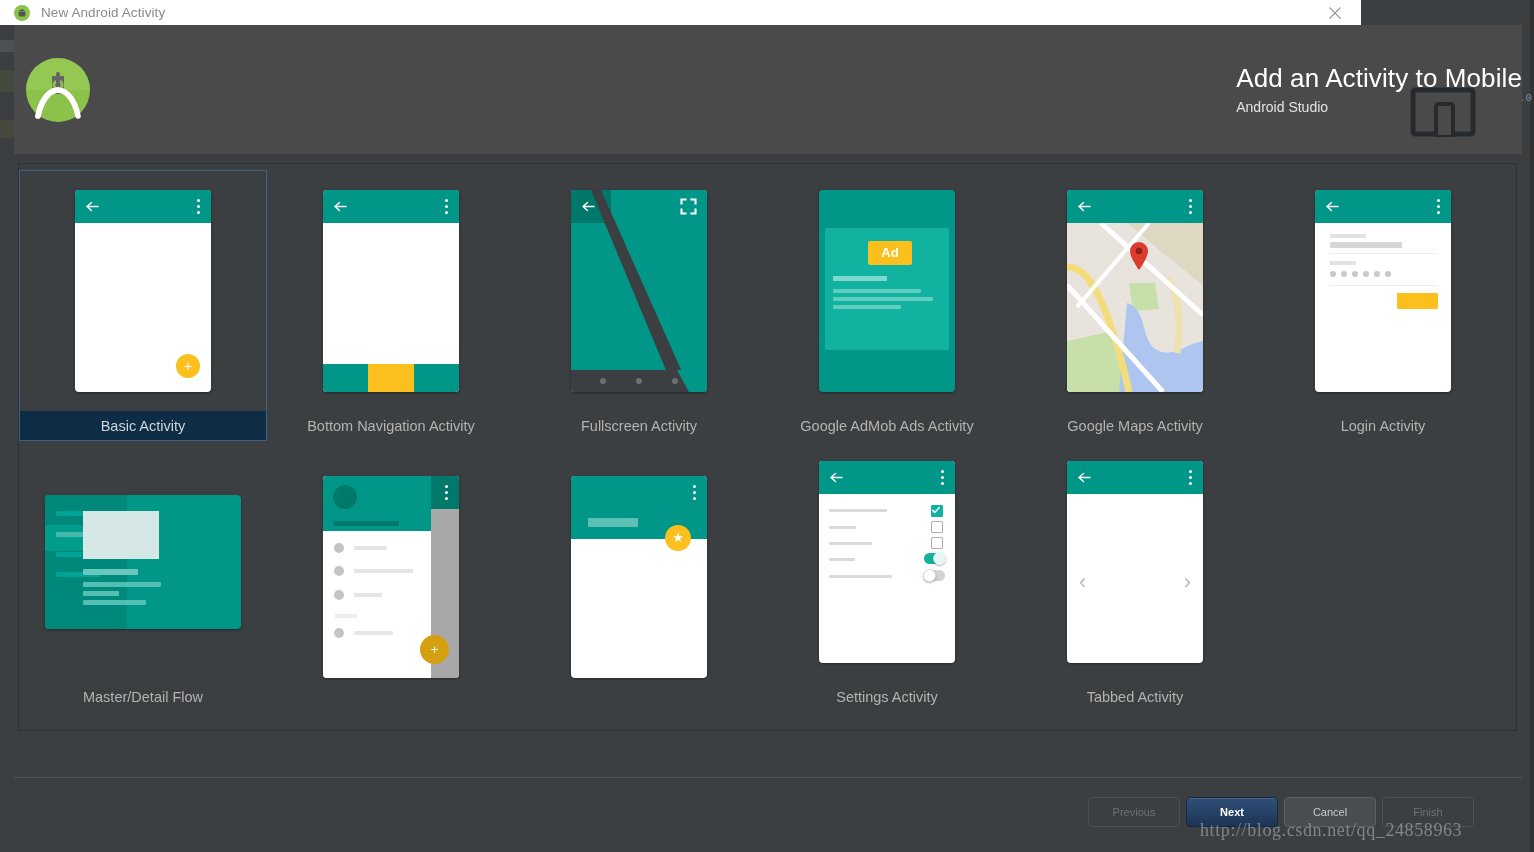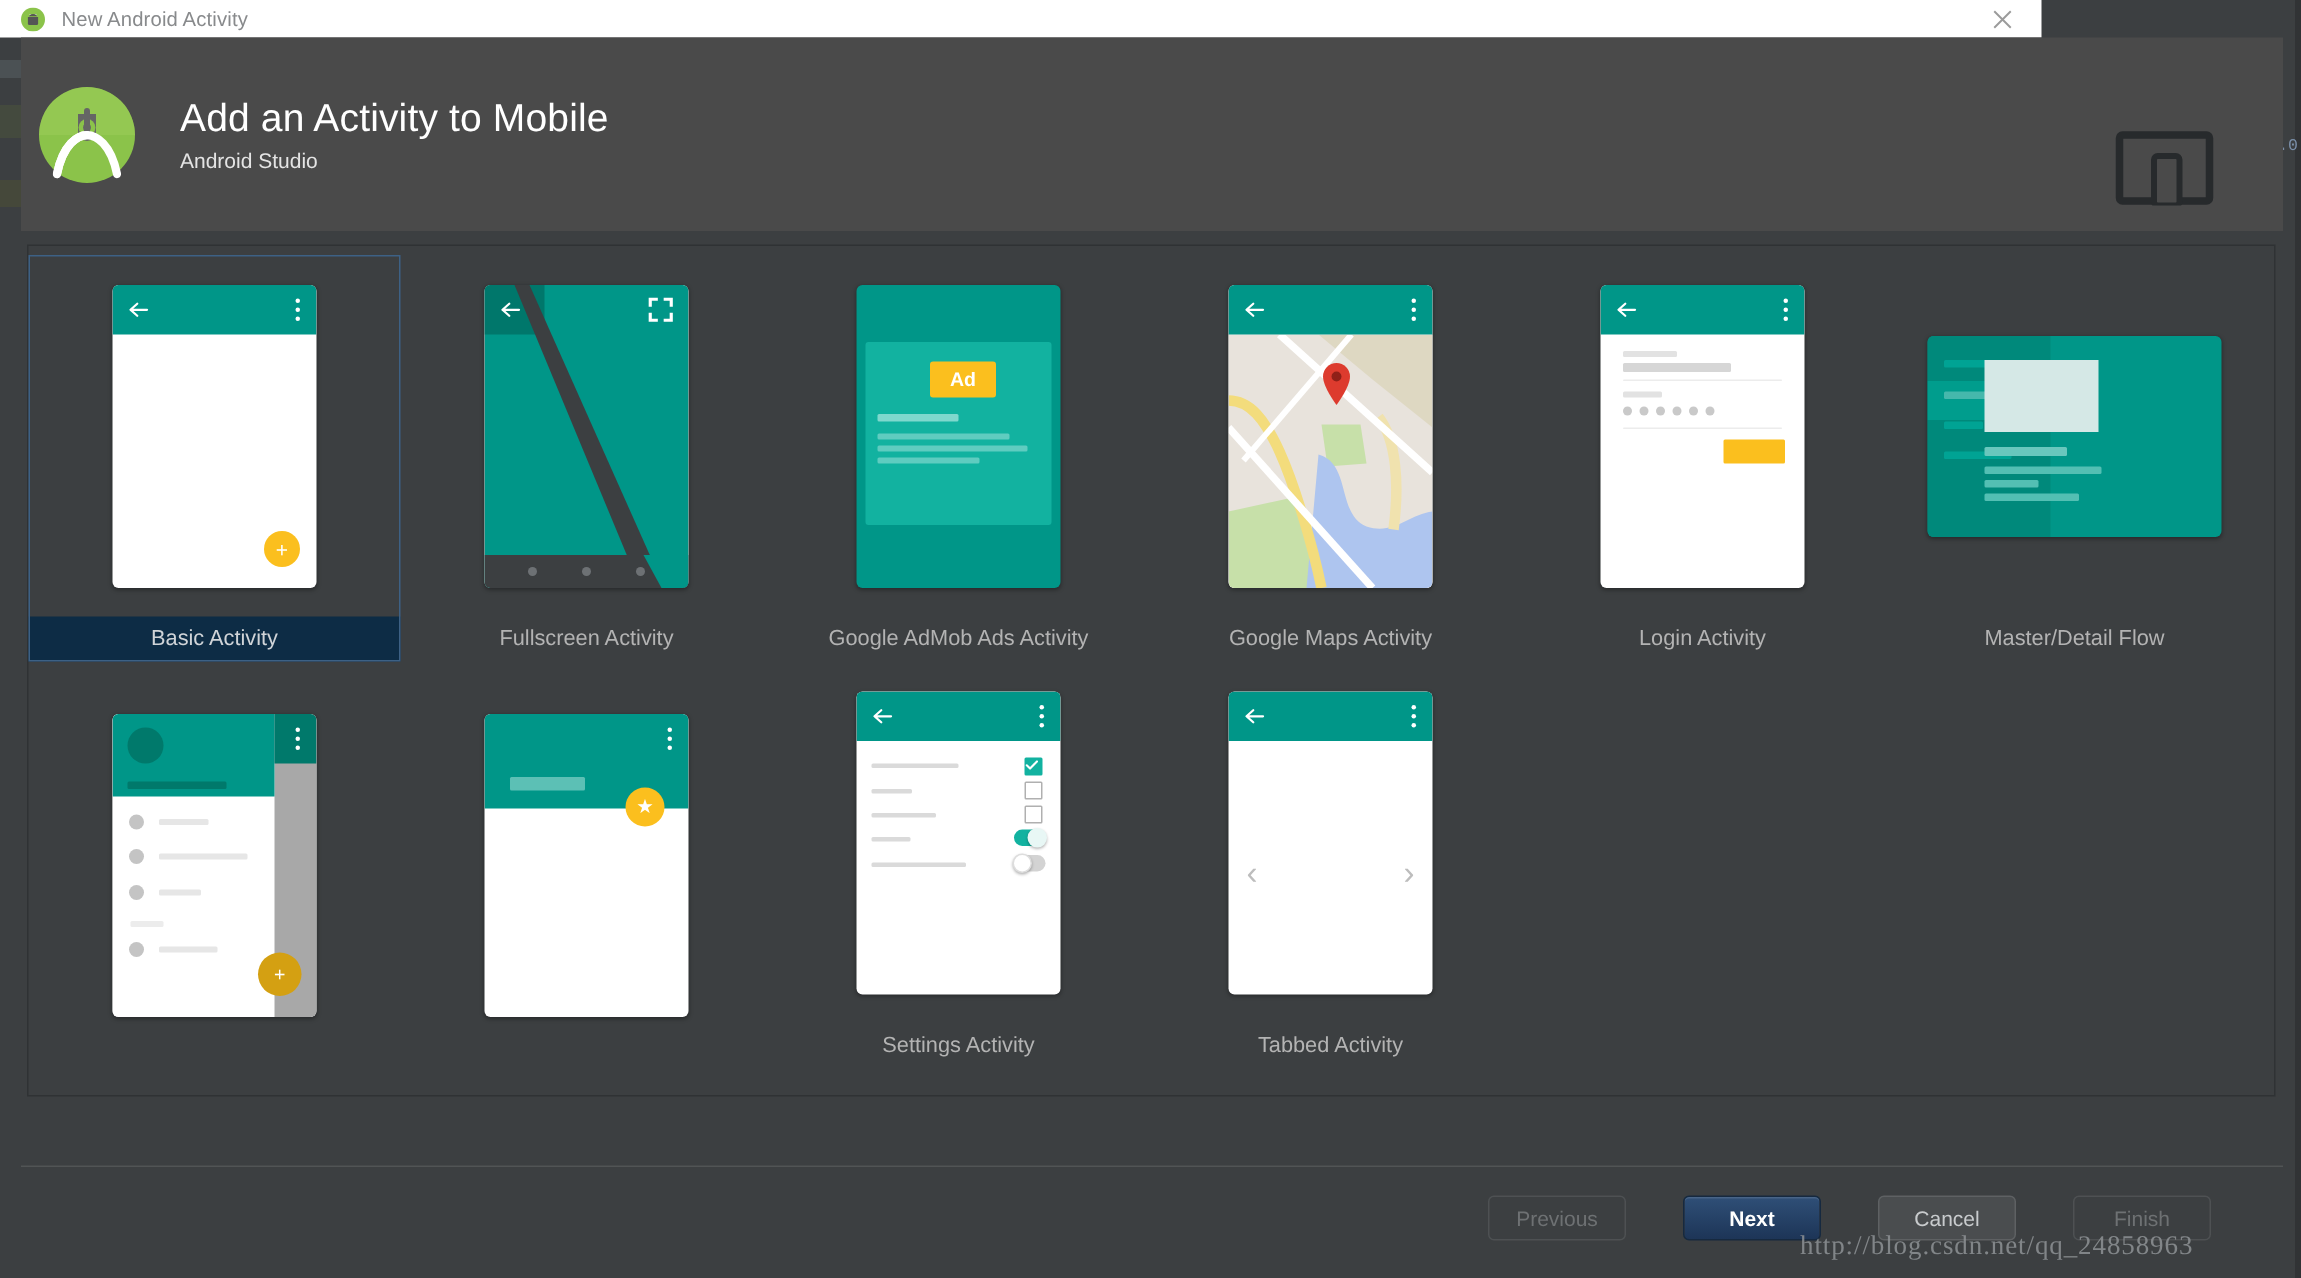--- a/index.html
+++ b/index.html
@@ -38,21 +38,21 @@
   }
   .titlebar .tb-close {
     position: absolute; right: 18px; top: 5px; width: 16px; height: 16px;
     cursor: pointer;
   }
 
   
   .header {
     position: absolute; left: 14px; top: 25px; width: 1508px; height: 129px;
     background: #4a4a4a;
-    display: flex; align-items: center;
+    display: flex; align-items: center; justify-content: space-between;
   }
   .header .logo { margin-left: 8px; width: 72px; height: 72px; flex: none; }
   .header .head-text { margin-left: 26px; }
   .header h1 { font-size: 26px; font-weight: normal; color: #ffffff; line-height: 1.1; letter-spacing: .1px; }
   .header .subtitle { margin-top: 7px; font-size: 14px; color: #e4e4e4; }
   .header .device-icon { position: absolute; right: 46px; top: 62px; }
 
   
   .body-area {
     position: absolute; left: 14px; top: 154px; width: 1508px; height: 623px;
@@ -166,24 +166,24 @@
 
   
   .footer-sep { position: absolute; left: 14px; top: 777px; width: 1508px; height: 1px; background: #515455; }
   .footer {
     position: absolute; left: 14px; top: 778px; width: 1508px; height: 74px;
     background: #3c3f41;
   }
   .btnrow { position: absolute; right: 48px; top: 19px; display: flex; gap: 6px; }
   .btn {
     min-width: 92px; height: 30px; padding: 0 16px;
-    border-radius: 4px; font-size: 14px;
+    border-radius: 4px; font-size: 11px;
     display: flex; align-items: center; justify-content: center;
     border: 1px solid #5e6163; background: #4a4d4f; color: #c8cbcd;
-    cursor: pointer; user-select: none; margin-left: 32px;
+    cursor: pointer; user-select: none;
   }
   .btn.disabled { background: #3c3f41; border-color: #4e5153; color: #6e7173; cursor: default; }
   .btn.primary {
     background: linear-gradient(180deg,#2f4f77 0%,#1d3557 100%);
     border: 1px solid #16293f; color: #ffffff; font-weight: bold;
     box-shadow: inset 0 1px 0 rgba(255,255,255,.12);
   }
   .watermark {
     position: absolute; left: 1200px; top: 820px;
     font-family: "Liberation Serif", serif; font-size: 18px;
@@ -264,20 +264,43 @@
                   <i></i>
                   <i></i>
                   <i></i>
                 </span>
               <span class="fab" style="right:11px;bottom:14px;width:24px;height:24px;font-size:14px;">+</span>
             </div>
           </div>
           <div class="cell-label">Basic Activity</div>
         </div>
 
+        <div class="cell">
+          <div class="thumb-wrap">
+            <div class="phone">
+              <div class="appbar"></div>
+              <span class="back-arrow">
+                <svg width="15" height="15" viewBox="0 0 15 15">
+                    <path d="M13 7.5H2.5M6.5 3.5 2 7.5l4.5 4" stroke="#fff" stroke-width="1.5" fill="none" stroke-linecap="round" stroke-linejoin="round"></path>
+                  </svg>
+              </span>
+              <span class="kebab">
+                  <i></i>
+                  <i></i>
+                  <i></i>
+                </span>
+              <div style="position:absolute;left:0;bottom:0;width:100%;height:28px;display:flex;">
+                <span style="flex:1;background:#009688;"></span>
+                <span style="flex:1;background:#fbbf1e;"></span>
+                <span style="flex:1;background:#009688;"></span>
+              </div>
+            </div>
+          </div>
+          <div class="cell-label">Bottom Navigation Activity</div>
+        </div>
 
         <div class="cell">
           <div class="thumb-wrap">
             <div class="phone">
               <div class="fs-body"></div>
               <div class="fs-topdark"></div>
               <svg class="fs-diag" viewBox="0 0 136 202" preserveAspectRatio="none">
                 <polygon points="30,0 120,202 104,202 20,0" fill="#3c3f41"></polygon>
               </svg>
               <div class="fs-navbar">

